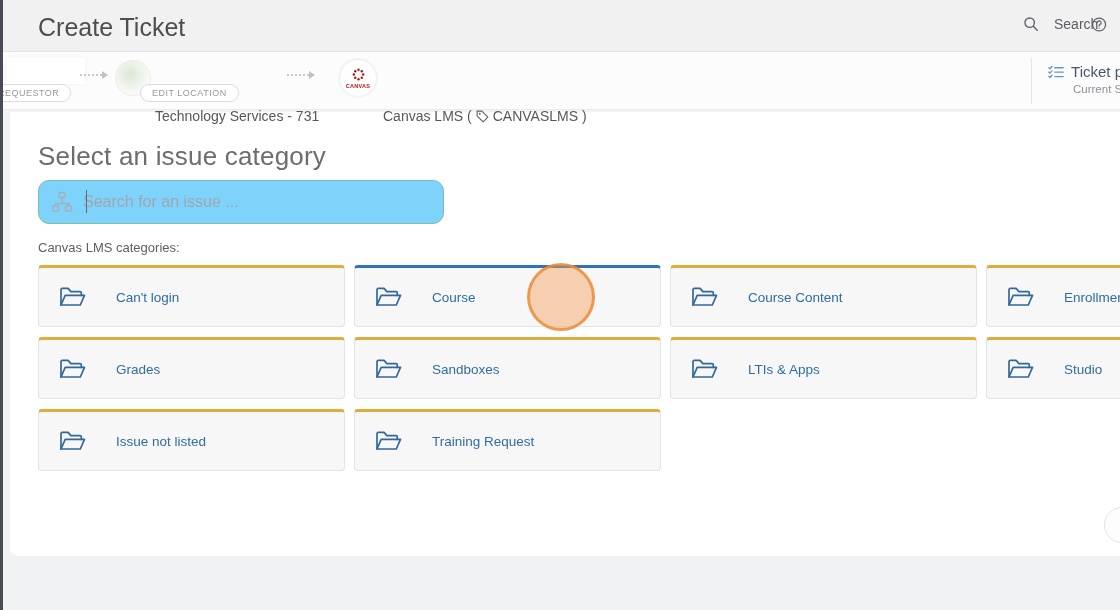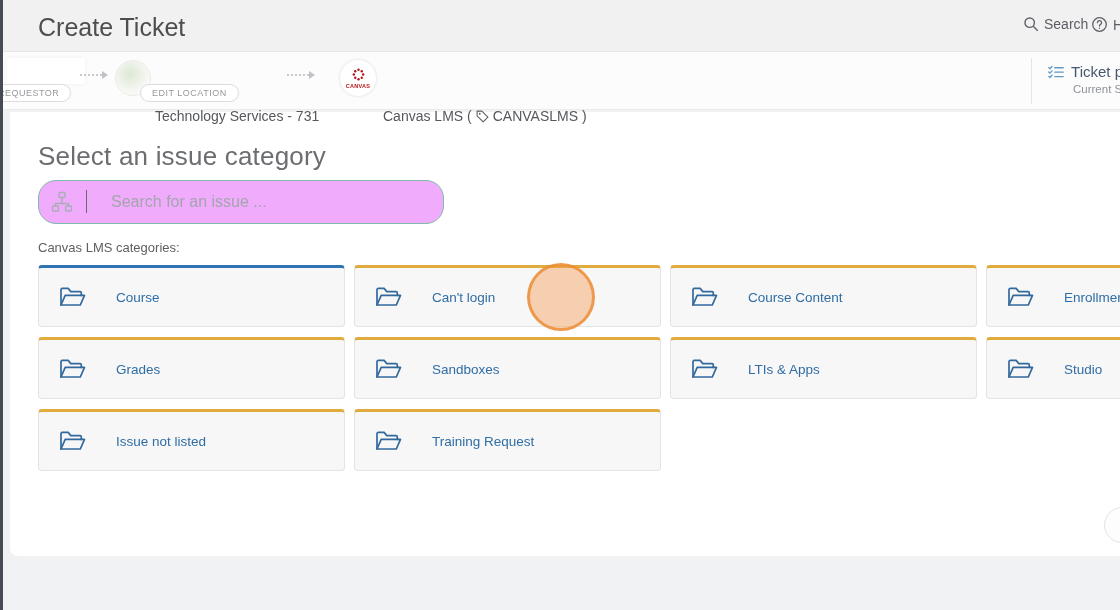--- a/index.html
+++ b/index.html
@@ -8,21 +8,21 @@
     position:relative; overflow:hidden;
     background:#f1f2f4;
     font-family:"Liberation Sans", sans-serif;
     color:#55575b;
   }
   .left-edge { position:absolute; left:0; top:0; width:3px; height:610px; background:#474c54; z-index:60; }
 
   
   .top-header { position:absolute; left:0; top:0; width:1120px; height:52px; background:#f2f1f2; border-bottom:1px solid #e6e4e6; z-index:5; }
   .page-title { position:absolute; left:38px; top:13px; font-size:25px; color:#4e4e50; }
-  .hdr-item { position:absolute; top:16px; display:flex; align-items:center; gap:5px; font-size:14px; color:#5a5e63; cursor:pointer; white-space:nowrap; }
+  .hdr-item { position:absolute; top:16px; display:flex; align-items:center; gap:15px; font-size:14px; color:#5a5e63; cursor:pointer; white-space:nowrap; }
   .hdr-search { left:1023px; }
   .hdr-help { left:1091px; width:60px; overflow:hidden; }
 
   
   .stepper { position:absolute; left:0; top:52px; width:1120px; height:58px; background:#fcfcfd; border-bottom:1px solid #ebebed; z-index:4; }
   .pill { position:absolute; display:inline-block; background:#fff; border:1px solid #dcdcde; border-radius:10px; padding:3px 11px; font-size:9px; letter-spacing:.5px; color:#96989c; white-space:nowrap; }
   .redact-box { position:absolute; left:7px; top:6px; width:78px; height:26px; background:#fff; border-radius:2px; box-shadow:0 0 5px rgba(0,0,0,.05); }
   .requestor-pill { left:-14px; top:32px; }
   .dot-arrow { position:absolute; display:flex; align-items:center; }
   .dot-line { width:22px; border-top:2px dotted #c6cacd; }
@@ -41,21 +41,21 @@
   .tt-pill { left:383px; top:32px; font-size:8.5px; }
   .stepper-divider { position:absolute; left:1031px; top:6px; width:1px; height:46px; background:#e5e5e8; }
   .progress-panel { position:absolute; left:1048px; top:11px; width:80px; overflow:hidden; cursor:pointer; }
   .progress-title { display:flex; align-items:center; gap:7px; font-size:15px; color:#47586d; white-space:nowrap; }
   .progress-sub { margin-left:25px; margin-top:3px; font-size:11.5px; color:#8d9298; white-space:nowrap; }
 
   
   .main-card { position:absolute; left:10px; top:112px; width:1110px; height:444px; background:#fff; border-radius:0 0 0 8px; z-index:3; }
   .main-heading { position:absolute; left:28px; top:29px; font-size:26px; font-weight:400; color:#6b6d71; letter-spacing:.2px; }
   .search-wrap { position:absolute; left:28px; top:68px; width:406px; height:44px; }
-  .issue-search { width:100%; height:100%; border:1px solid var(--search-border); border-radius:18px; padding:0 14px 0 72px; font-size:16px; color:#444; outline:none; background:#f0abfc; font-family:"Liberation Sans", sans-serif; }
+  .issue-search { width:100%; height:100%; border:1px solid var(--search-border); border-radius:11px; padding:0 14px 0 44px; font-size:16px; color:#444; outline:none; background:#7dd3fc; font-family:"Liberation Sans", sans-serif; }
   .issue-search::placeholder { color:#a2a6ab; }
   .sitemap-icon { position:absolute; left:13px; top:11px; width:22px; height:22px; }
   .caret { position:absolute; left:48px; top:10px; width:1px; height:23px; background:#6b6b6b; }
   .categories-label { position:absolute; left:28px; top:128px; font-size:13px; color:#5d5f63; }
   .category-grid { position:absolute; left:28px; top:153px; width:1275px; display:flex; flex-wrap:wrap; gap:10px 9px; }
   .cat-card { width:307px; height:62px; background:#f7f7f8; border:1px solid #e3e3e5; border-top:3px solid var(--accent-yellow); border-radius:4px; display:flex; align-items:center; cursor:pointer; }
   .cat-card.selected { border-top-color:var(--accent-blue); }
   .folder { margin-left:20px; display:flex; color:#33689c; }
   .cat-label { margin-left:30px; font-size:13.5px; color:var(--card-label); }
 
@@ -156,37 +156,37 @@
       <rect x="1.5" y="15" width="6" height="5" rx="1"></rect>
       <rect x="14.5" y="15" width="6" height="5" rx="1"></rect>
       <path d="M11 6.5 v4 M4.5 15 v-2.5 h13 V15 M11 10.5 v2"></path>
     </svg>
     <div class="caret"></div>
   </div>
 
   <div class="categories-label">Canvas LMS categories:</div>
 
   <div class="category-grid">
+      <div class="cat-card">
+    <span class="folder">
+      <svg width="27" height="22" viewBox="0 0 27 22" fill="none" stroke="currentColor" stroke-width="1.7" stroke-linejoin="round" stroke-linecap="round">
+        <path d="M2 19 V3.6 a1.2 1.2 0 0 1 1.2-1.2 h5.9 l2.7 3.2 h9.3 a1.2 1.2 0 0 1 1.2 1.2 v2.6"></path>
+        <path d="M2 19 L6.2 9.4 h19.3 L21.3 19 z"></path>
+      </svg>
+    </span>
+    <span class="cat-label">Can't login</span>
+  </div>
       <div class="cat-card selected">
     <span class="folder">
       <svg width="27" height="22" viewBox="0 0 27 22" fill="none" stroke="currentColor" stroke-width="1.7" stroke-linejoin="round" stroke-linecap="round">
         <path d="M2 19 V3.6 a1.2 1.2 0 0 1 1.2-1.2 h5.9 l2.7 3.2 h9.3 a1.2 1.2 0 0 1 1.2 1.2 v2.6"></path>
         <path d="M2 19 L6.2 9.4 h19.3 L21.3 19 z"></path>
       </svg>
     </span>
     <span class="cat-label">Course</span>
-  </div>
-      <div class="cat-card">
-    <span class="folder">
-      <svg width="27" height="22" viewBox="0 0 27 22" fill="none" stroke="currentColor" stroke-width="1.7" stroke-linejoin="round" stroke-linecap="round">
-        <path d="M2 19 V3.6 a1.2 1.2 0 0 1 1.2-1.2 h5.9 l2.7 3.2 h9.3 a1.2 1.2 0 0 1 1.2 1.2 v2.6"></path>
-        <path d="M2 19 L6.2 9.4 h19.3 L21.3 19 z"></path>
-      </svg>
-    </span>
-    <span class="cat-label">Can't login</span>
   </div>
       <div class="cat-card">
     <span class="folder">
       <svg width="27" height="22" viewBox="0 0 27 22" fill="none" stroke="currentColor" stroke-width="1.7" stroke-linejoin="round" stroke-linecap="round">
         <path d="M2 19 V3.6 a1.2 1.2 0 0 1 1.2-1.2 h5.9 l2.7 3.2 h9.3 a1.2 1.2 0 0 1 1.2 1.2 v2.6"></path>
         <path d="M2 19 L6.2 9.4 h19.3 L21.3 19 z"></path>
       </svg>
     </span>
     <span class="cat-label">Course Content</span>
   </div>

